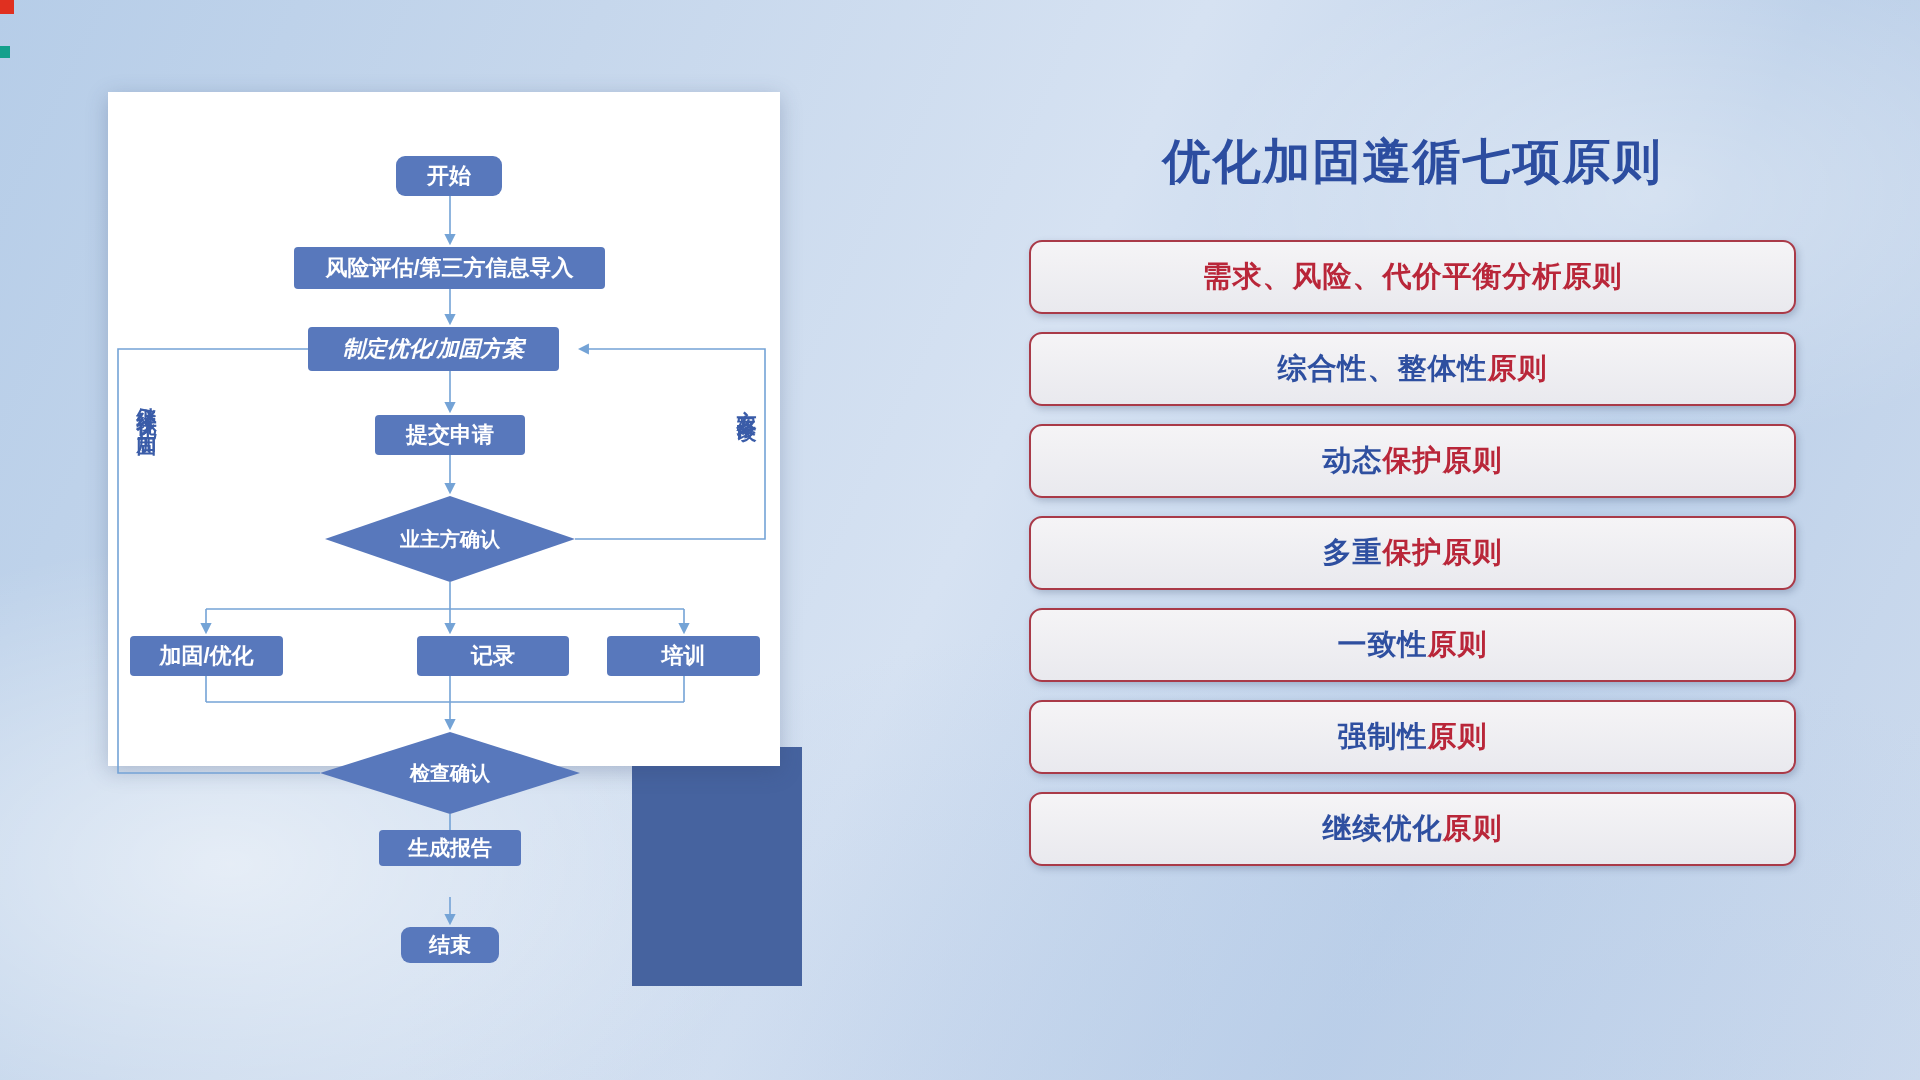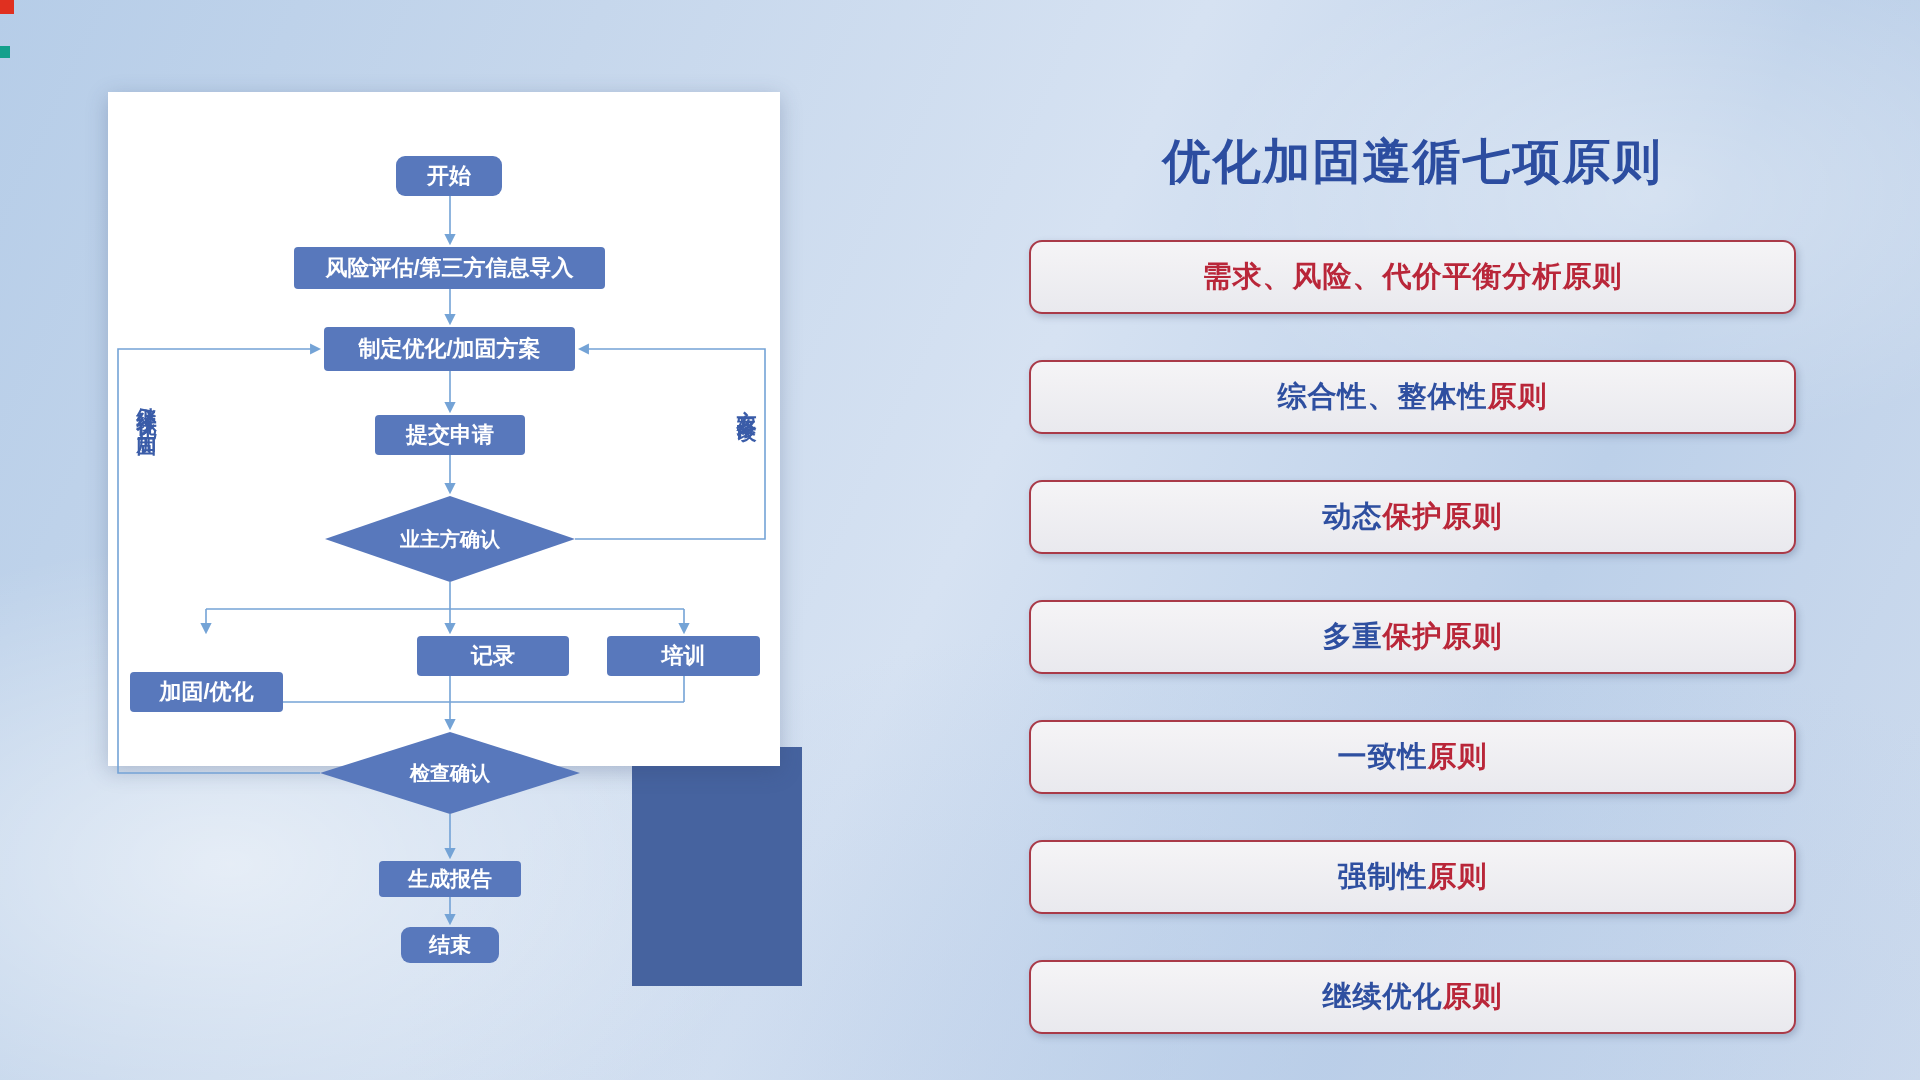--- a/index.html
+++ b/index.html
@@ -35,47 +35,47 @@
     display:flex; align-items:center; justify-content:center;
     font-weight:bold; font-size:22px; border-radius:4px;
     white-space:nowrap;
   }
   .diamond {
     clip-path: polygon(50% 0, 100% 50%, 50% 100%, 0 50%);
     border-radius:0; font-size:20px;
   }
   #node-start    { left:288px; top:64px;  width:106px; height:40px; border-radius:9px; }
   #node-risk     { left:186px; top:155px; width:311px; height:42px; }
-  #node-plan     { left:216px; top:235px; width:251px; height:44px; }
+  #node-plan     { left:200px; top:235px; width:251px; height:44px;font-style:italic; }
   #node-submit   { left:267px; top:323px; width:150px; height:40px; }
   #node-owner    { left:217px; top:404px; width:250px; height:86px; }
-  #node-harden   { left:22px;  top:544px; width:153px; height:40px;margin-top:36px; }
+  #node-harden   { left:22px;  top:544px; width:153px; height:40px; }
   #node-record   { left:266px; top:544px; width:152px; height:40px;margin-left:43px; }
   #node-training { left:499px; top:544px; width:153px; height:40px; }
   #node-check    { left:212px; top:640px; width:260px; height:82px; }
-  #node-report   { left:271px; top:769px; width:142px; height:36px; font-size:21px; }
+  #node-report   { left:271px; top:738px; width:142px; height:36px; font-size:21px; }
   #node-end      { left:293px; top:835px; width:98px;  height:36px; font-size:21px; border-radius:9px; }
 
   .vlabel {
     position:absolute; writing-mode:vertical-rl;
     color:#3a5ca8; font-weight:bold; font-size:20px; letter-spacing:4px;
     white-space:nowrap;
   }
   .vlabel-left  { left:26px;  top:300px; }
   .vlabel-right { left:626px; top:302px; }
 
   
   .title {
     position:absolute; left:1029px; top:106px; width:767px;
     text-align:center; font-size:48px; font-weight:bold;
     color:#2c4da0; letter-spacing:2px;margin-top:24px;
   }
   .panel {
     position:absolute; left:1029px; top:240px; width:767px;
-    display:flex; flex-direction:column; gap:46px;
+    display:flex; flex-direction:column; gap:18px;
   }
   .principle {
     height:70px; border-radius:13px;
     border:2px solid #a93a48;
     background:linear-gradient(#f5f4f6, #e9e9ee);
     box-shadow:2px 3px 7px rgba(70,85,120,0.30);
     display:flex; align-items:center; justify-content:center;
     font-size:29px; font-weight:bold; letter-spacing:1px;
     white-space:nowrap;
   }

